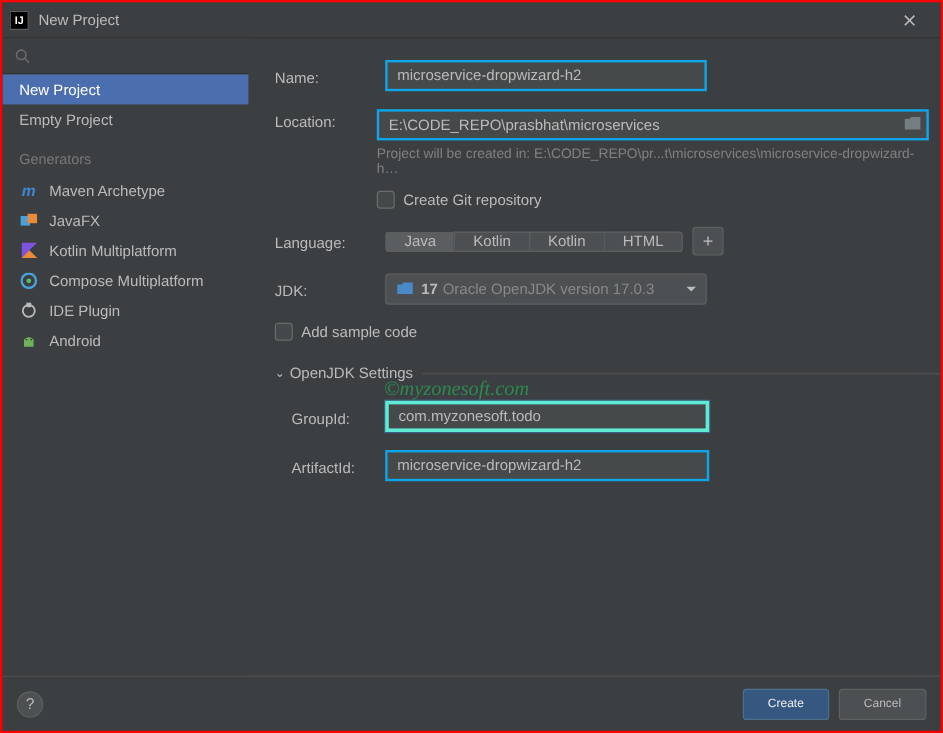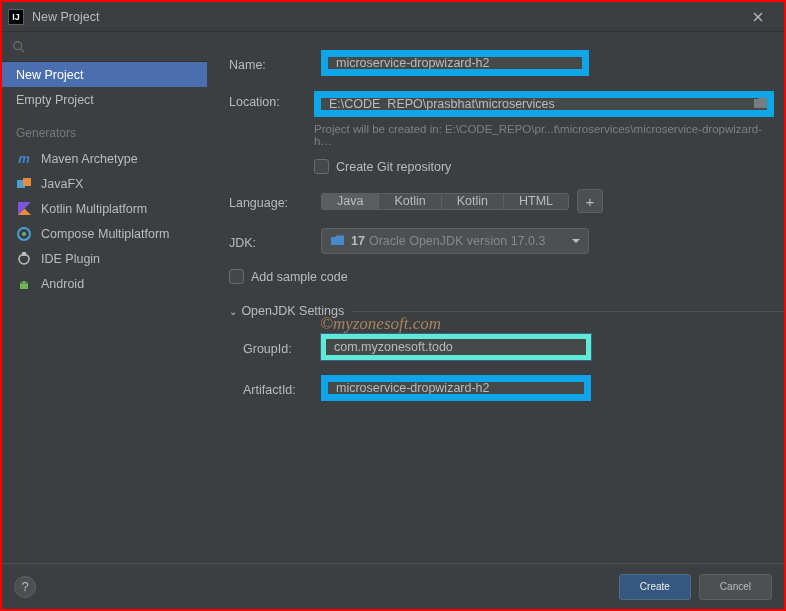--- a/index.html
+++ b/index.html
@@ -100,32 +100,32 @@
   margin-bottom: 15px;
 }
 .form-row.tall { align-items: flex-start; }
 .form-label {
   width: 92px;
   color: #bbbbbb;
   padding-top: 4px;
 }
 .text-input {
   background: #45494a;
-  border: 7px solid #0ea5e9;
+  border: 2px solid #0ea5e9;
   color: #bbbbbb;
   height: 26px;
   padding: 0 8px;
   font-family: inherit;
   font-size: 12.5px;
   outline: none;
 }
 .text-input.wide { width: 268px; }
 .text-input.full { width: 440px; }
 .text-input.focused {
-  border: 5px solid #5eead4;
+  border: 3px solid #5eead4;
   box-shadow: 0 0 0 1px #3d6185;
 }
 .loc-wrap {
   display: flex;
   flex-direction: column;
   flex: 1;
 }
 .loc-input-wrap {
   position: relative;
   width: 460px;
@@ -276,21 +276,21 @@
   background: #4c5052;
   border: 1px solid #5e6060;
   color: #bbbbbb;
 }
 .watermark {
   position: absolute;
   left: 318px; top: 312px;
   font-family: cursive;
   font-style: italic;
   font-size: 17px;
-  color: #fdba74;
+  color: #22c55e;
   opacity: 0.55;
   pointer-events: none;
 }
 </style>
 </head>
 <body>
 
 <div class="titlebar">
   <div class="app-icon">IJ</div>
   <div class="title">New Project</div>

